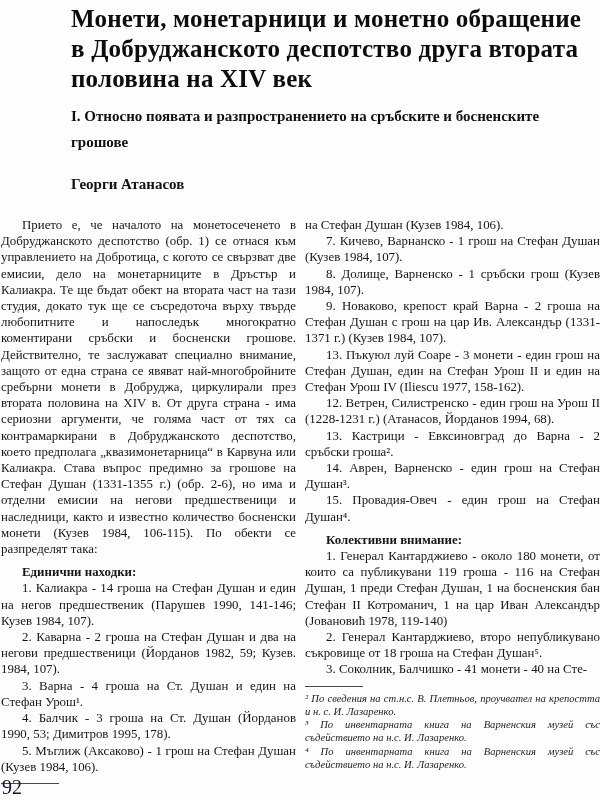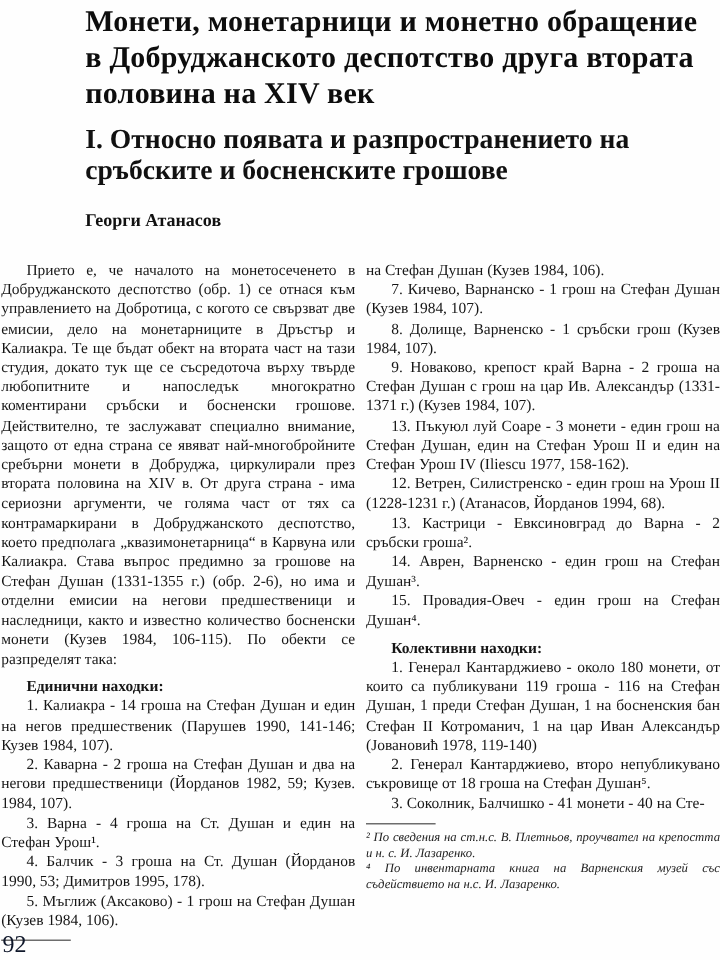--- a/index.html
+++ b/index.html
@@ -16,21 +16,21 @@
   .title{
     margin:0;
     font-size:25px;
     font-weight:bold;
     line-height:30px;
     letter-spacing:0.2px;
     color:#0d0d0d;
   }
   .subtitle{
     margin:9px 0 12px 0;
-    font-size:23px;
+    font-size:15px;
     font-weight:bold;
     line-height:26px;
     color:#111;
   }
   .author{
     margin:21px 0 0 0;
     font-size:15px;
     font-weight:bold;
     color:#111;
   }
@@ -103,27 +103,28 @@
     <div class="col">
       <p class="para">на Стефан Душан (Кузев 1984, 106).</p>
       <p class="para indent">7. Кичево, Варнанско - 1 грош на Стефан Душан (Кузев 1984, 107).</p>
       <p class="para indent">8. Долище, Варненско - 1 сръбски грош (Кузев 1984, 107).</p>
       <p class="para indent">9. Новаково, крепост край Варна - 2 гроша на Стефан Душан с грош на цар Ив. Александър (1331-1371 г.) (Кузев 1984, 107).</p>
       <p class="para indent">13. Пъкуюл луй Соаре - 3 монети - един грош на Стефан Душан, един на Стефан Урош II и един на Стефан Урош IV (Iliescu 1977, 158-162).</p>
       <p class="para indent">12. Ветрен, Силистренско - един грош на Урош II (1228-1231 г.) (Атанасов, Йорданов 1994, 68).</p>
       <p class="para indent">13. Кастрици - Евксиновград до Варна - 2 сръбски гроша².</p>
       <p class="para indent">14. Аврен, Варненско - един грош на Стефан Душан³.</p>
       <p class="para indent">15. Провадия-Овеч - един грош на Стефан Душан⁴.</p>
-      <p class="section-heading">Колективни находки:</p>
+      <p class="section-heading">Колективни внимание:</p>
       <p class="para indent">1. Генерал Кантарджиево - около 180 монети, от които са публикувани 119 гроша - 116 на Стефан Душан, 1 преди Стефан Душан, 1 на босненския бан Стефан II Котроманич, 1 на цар Иван Александър (Јовановић 1978, 119-140)</p>
       <p class="para indent">2. Генерал Кантарджиево, второ непубликувано съкровище от 18 гроша на Стефан Душан⁵.</p>
       <p class="para indent">3. Соколник, Балчишко - 41 монети - 40 на Сте-</p>
       <div class="footnote-block">
         <div class="fnrule"></div>
         <p class="footnote">² По сведения на ст.н.с. В. Плетньов, проучвател на крепостта и н. с. И. Лазаренко.</p>
+        <p class="footnote">³ По инвентарната книга на Варненския музей със съдействието на н.с. И. Лазаренко.</p>
         <p class="footnote">⁴ По инвентарната книга на Варненския музей със съдействието на н.с. И. Лазаренко.</p>
 
       </div>
     </div>
 
   </div>
 
   <div class="page-number">92</div>
 
 </div>

